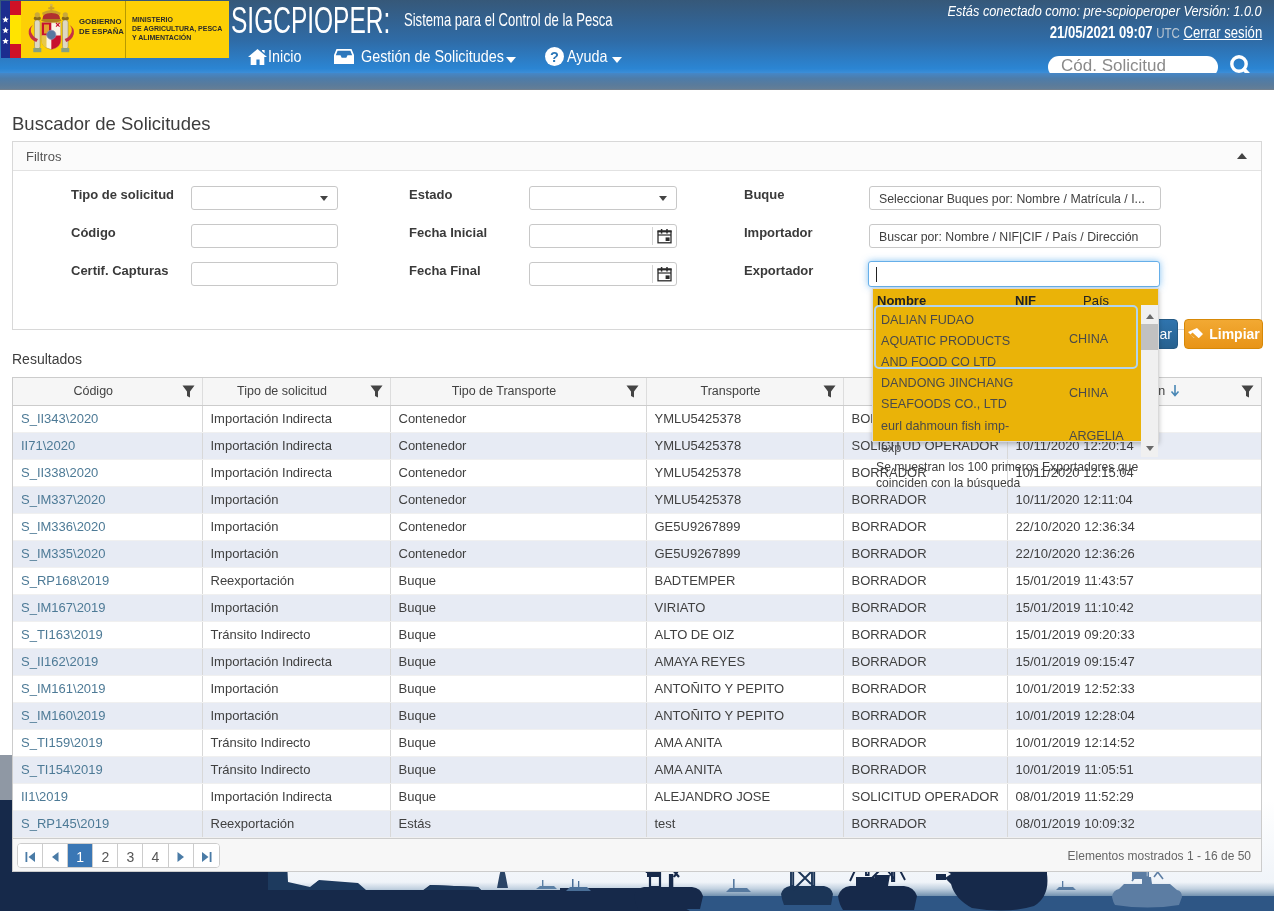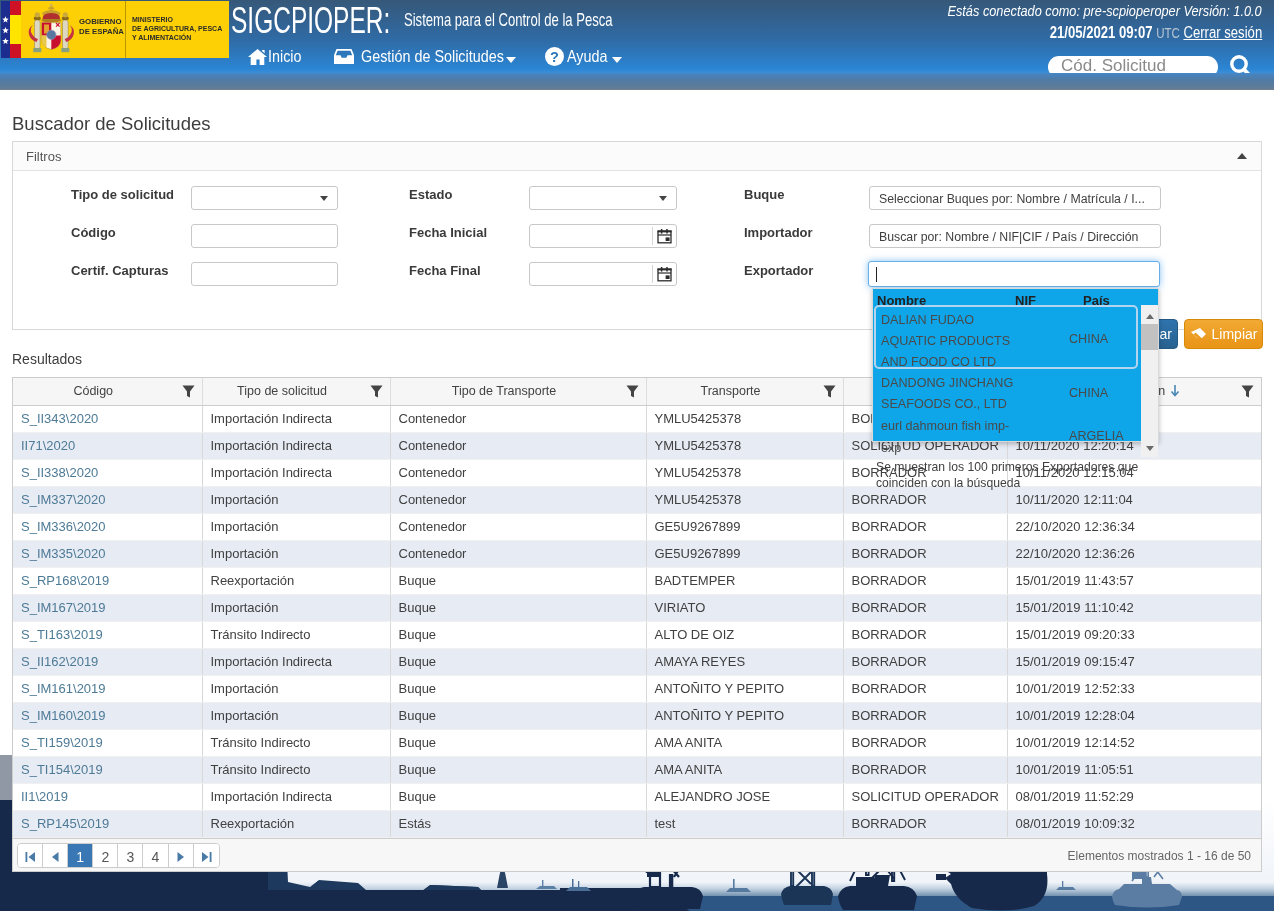--- a/index.html
+++ b/index.html
@@ -28,21 +28,21 @@
 #panel { position:absolute; left:12px; top:141px; width:1250px; height:189px; border:1px solid #d8d8d8; background:#fff; }
 #panel .ph { height:29px; background:#fbfbfb; border-bottom:1px solid #e2e2e2; font-size:13px; color:#555; line-height:29px; padding-left:13px; position:relative; }
 #panel .ph .up { position:absolute; right:14px; top:11px; width:0; height:0; border-left:5px solid transparent; border-right:5px solid transparent; border-bottom:6px solid #444; }
 .lbl { position:absolute; font-size:13px; font-weight:700; color:#3a3a3a; }
 .inp { position:absolute; height:24px; border:1px solid #c8c8c8; border-radius:3px; background:#fff; font-size:13px; color:#444; }
 .sel::after { content:""; position:absolute; right:9px; top:9px; width:0; height:0; border-left:4px solid transparent; border-right:4px solid transparent; border-top:5px solid #444; }
 .ph-text { padding:5px 0 0 9px; color:#3f3f3f; font-size:12.3px; white-space:nowrap; overflow:hidden; }
 
 .btn { position:absolute; height:30px; border-radius:4px; color:#fff; font-size:14px; text-align:center; }
 #btn-buscar { left:1106px; top:319px; width:72px; background:linear-gradient(#2f74ae,#27618f); border:1px solid #255a85; line-height:28px; text-align:right; padding-right:5px; }
-#btn-limpiar { left:1184px; top:319px; width:79px; background:linear-gradient(#f2a933,#e89417); border:1px solid #d78908; line-height:28px; }
+#btn-limpiar { left:1184px; top:319px; width:79px; background:linear-gradient(#f2a933,#e89417); border:1px solid #d78908; line-height:28px;font-weight:bold; }
 #res { position:absolute; left:12px; top:351px; font-size:14px; color:#3d3d3d; }
 
 #grid { position:absolute; left:12px; top:377px; width:1250px; border:1px solid #ccc; background:#fff; }
 table { border-collapse:collapse; table-layout:fixed; width:1248px; font-size:13px; color:#404040; }
 th { height:27px; background:#f6f6f6; font-weight:400; color:#424242; border-right:1px solid #ddd; border-bottom:1px solid #ccc; position:relative; padding-right:28px; text-align:center; font-size:12.5px; }
 th:last-child { border-right:none; }
 td { height:27px; border-right:1px solid #d8d8d8; padding-left:8px; white-space:nowrap; overflow:hidden; }
 td:last-child { border-right:none;margin-left:32px; }
 tr.alt td { background:#e7ebf4; }
 tr td { border-bottom:1px solid #f0f0f0; }
@@ -51,21 +51,21 @@
 
 #pager { position:absolute; left:12px; top:838px; width:1250px; height:34px; background:#f7f7f7; border:1px solid #ccc; border-top:1px solid #ccc; }
 #pgroup { position:absolute; left:4px; top:4px; height:25px; display:flex; border:1px solid #ccc; border-radius:4px; overflow:hidden; background:#fff; }
 .pbtn { width:25.1px; height:25px; border-right:1px solid #ccc; display:flex; align-items:center; justify-content:center; font-size:14px; color:#555; background:#fff; }
 .pbtn:last-child { border-right:none; }
 .pbtn.on { background:#3a77b5; color:#fff; }
 #pinfo { position:absolute; right:10px; top:10px; font-size:12px; color:#666; }
 
 #lthumb { position:absolute; left:0; top:755px; width:12px; height:45px; background:#8f98a4; }
 
-#ddown { position:absolute; left:872px; top:288px; width:287px; height:154px; background:#0ea5e9; border:1px solid #d9d9d9; box-shadow:0 2px 5px rgba(0,0,0,.25); font-size:12.6px; color:#4a4a4a; z-index:40; }
+#ddown { position:absolute; left:872px; top:288px; width:287px; height:154px; background:#eab308; border:1px solid #d9d9d9; box-shadow:0 2px 5px rgba(0,0,0,.25); font-size:12.6px; color:#4a4a4a; z-index:40; }
 #exp-inp { position:absolute; left:868px; top:261px; width:292px; height:26px; border:1px solid #66afe9; border-radius:3px; background:#fff; box-shadow:0 0 7px rgba(82,168,236,.7); z-index:41; }
 #exp-inp .cursor { position:absolute; left:7px; top:5px; width:1px; height:15px; background:#222; }
 #sbar { position:absolute; right:0; top:16px; width:17px; height:152px; background:#f0f0f0; }
 .sarrow { position:absolute; left:4.5px; }
 #sthumb { position:absolute; left:0; top:19px; width:17px; height:26px; background:#c1c1c1; }
 
 #footer { position:absolute; left:0; top:800px; width:1274px; height:111px; z-index:0; }
 #content-mask { position:absolute; left:12px; top:800px; width:1250px; height:72px; background:#fff; z-index:1; }
 #grid,#pager,#ddown,#exp-inp,#lthumb { z-index:5; }
 #pager{z-index:5;} #grid{z-index:5;}
@@ -400,21 +400,21 @@
   </div>
   <div id="pinfo">Elementos mostrados 1 - 16 de 50</div>
 </div>
 <div id="lthumb"></div>
 <div id="exp-inp">
     <div class="cursor"></div>
   </div>
 <div id="ddown">
   <div style="position:absolute;left:4px;top:4px;font-weight:700;color:#222;font-size:13px">Nombre</div>
   <div style="position:absolute;left:142px;top:4px;font-weight:700;color:#222;font-size:13px">NIF</div>
-  <div style="position:absolute;left:210px;top:4px;font-weight:700;color:#222;font-size:13px">País</div>
+  <div style="position:absolute;left:210px;top:4px;font-weight:400;color:#222;font-size:13px">País</div>
   <div style="position:absolute;left:1px;top:16px;width:264px;height:64px;border:2px solid #b2d4ee;border-radius:5px"></div>
   <div style="position:absolute;left:8px;top:21px;line-height:21px">DALIAN FUDAO<br>AQUATIC PRODUCTS<br>AND FOOD CO LTD</div>
   <div style="position:absolute;left:196px;top:43px">CHINA</div>
   <div style="position:absolute;left:8px;top:84px;line-height:21px">DANDONG JINCHANG<br>SEAFOODS CO., LTD</div>
   <div style="position:absolute;left:196px;top:97px">CHINA</div>
   <div style="position:absolute;left:8px;top:126px;line-height:22px">eurl dahmoun fish imp-<br>exp</div>
   <div style="position:absolute;left:196px;top:140px">ARGELIA</div>
   <div style="position:absolute;left:3px;top:170px;line-height:16px;font-size:12.2px;color:#3f3f3f">Se muestran los 100 primeros Exportadores que<br>coinciden con la búsqueda</div>
   <div id="sbar">
     <div class="sarrow" style="top:3px"><svg width="8" height="5" viewBox="0 0 8 5">

